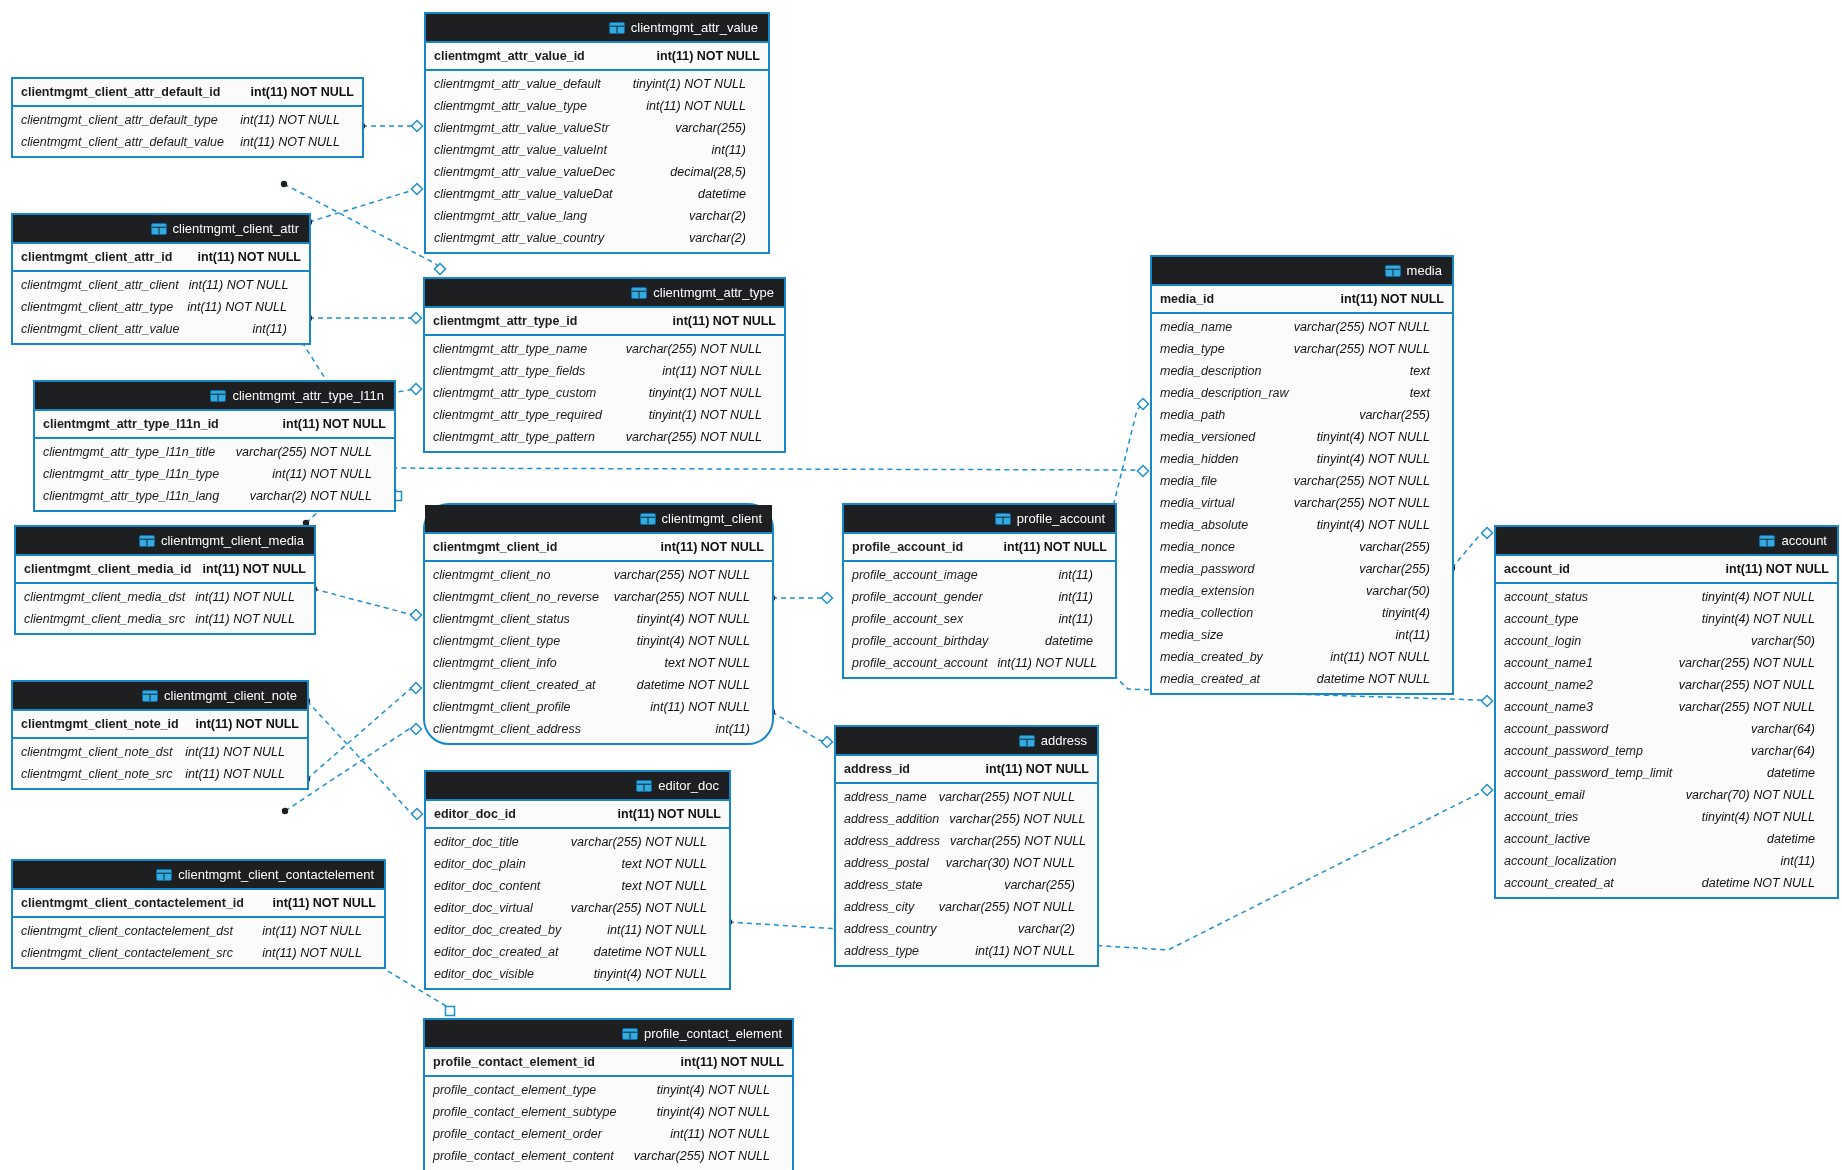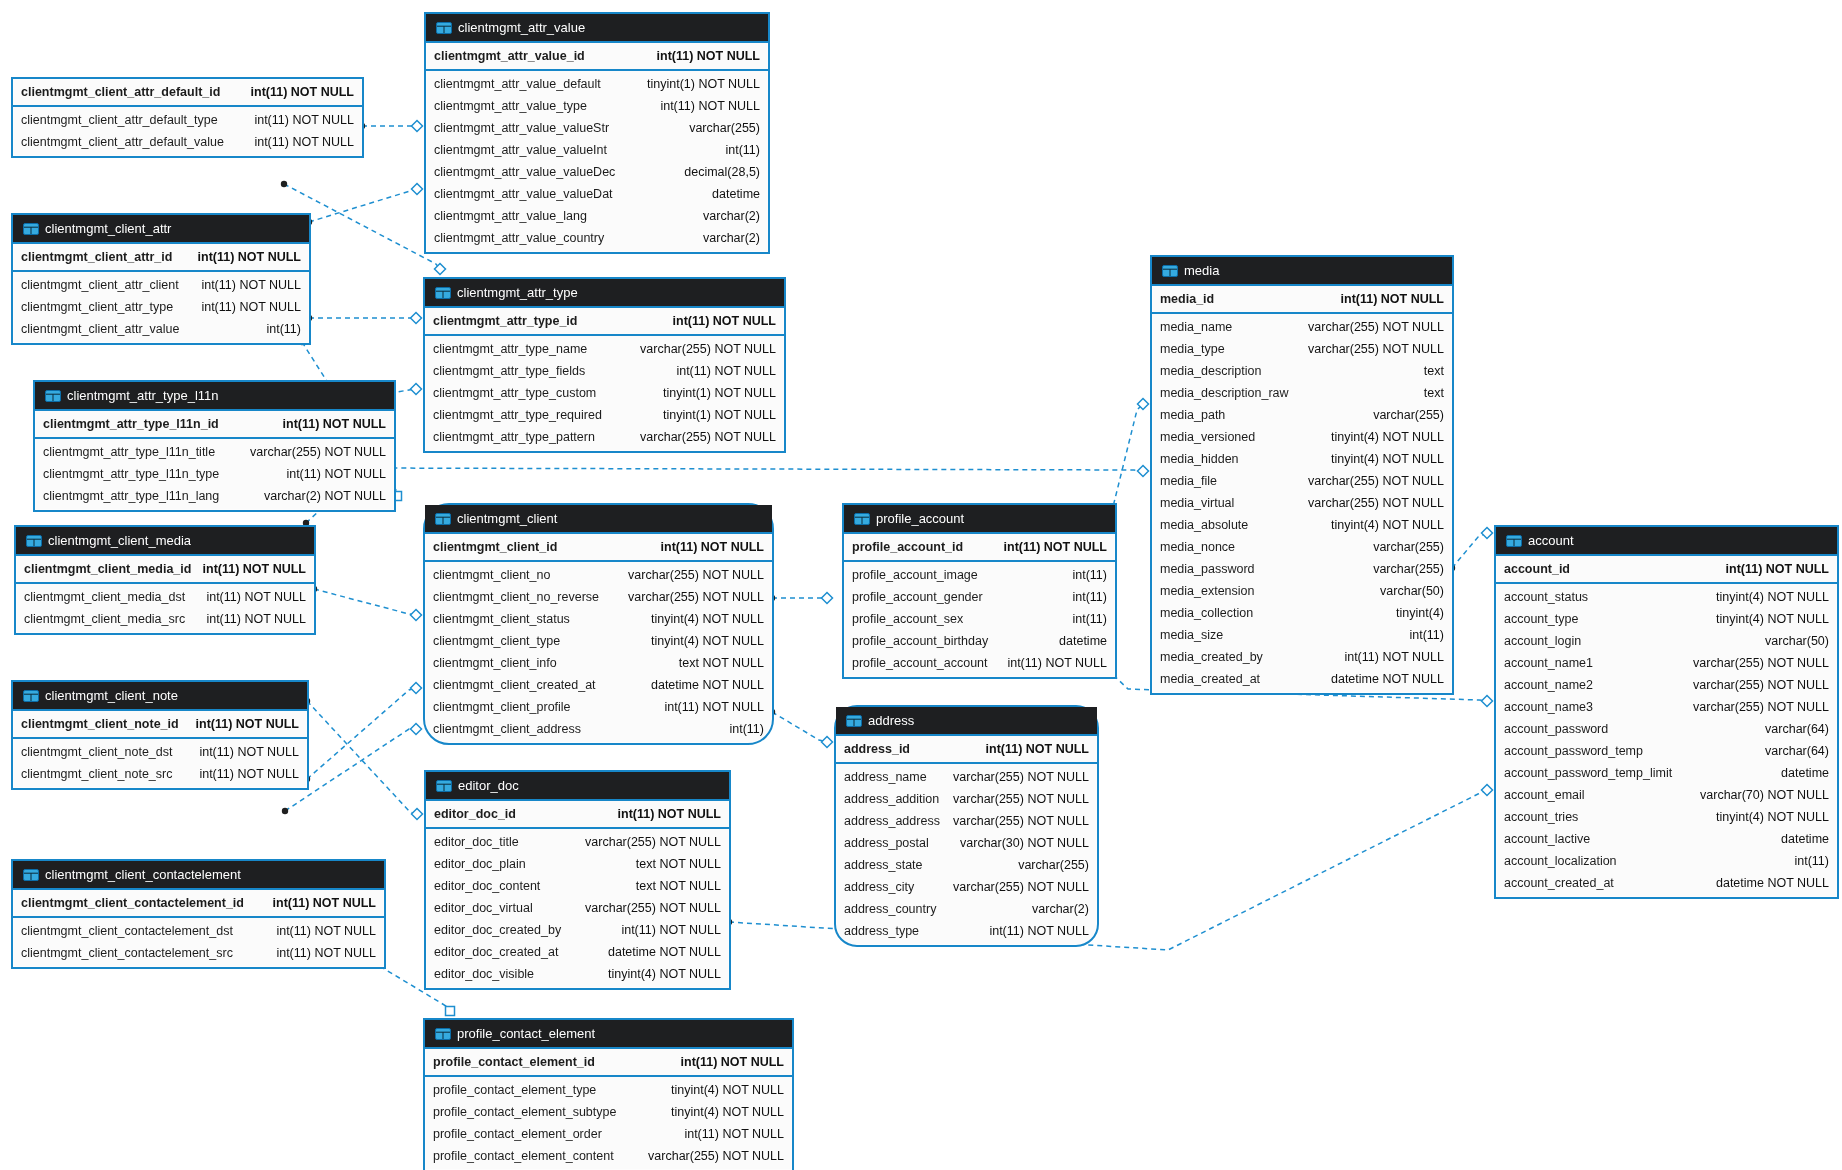--- a/index.html
+++ b/index.html
@@ -3,27 +3,27 @@
 <meta charset="utf-8">
 <style>
   html,body{margin:0;padding:0;background:#fff;}
   #canvas{position:relative;width:1842px;height:1170px;background:#fff;overflow:hidden;
           font-family:"Liberation Sans",sans-serif;}
   #wires{position:absolute;left:0;top:0;z-index:0;}
   .tbl{position:absolute;z-index:1;background:var(--rowbg);border:2px solid var(--accent);
        box-shadow:0 0 0 1px rgba(255,255,255,.6) inset;}
   .tbl-head{background:var(--headbg);color:#fff;height:27px;line-height:27px;text-align:center;
             font-size:13px;border-bottom:2px solid var(--accent);white-space:nowrap;
-            display:flex;align-items:center;justify-content:flex-start;gap:6px;padding:0 10px;}
+            display:flex;align-items:center;justify-content:flex-end;gap:6px;padding:0 10px;}
   .tbl-icon{display:inline-block;flex:0 0 auto;}
   .pk-row{height:26px;line-height:26px;border-bottom:2px solid var(--accent);font-weight:bold;}
   .row,.pk-row{display:flex;justify-content:space-between;align-items:center;
         padding:0 8px;font-size:12.5px;color:#1c1c1c;white-space:nowrap;gap:10px;}
   .row{height:22px;line-height:22px;}
-  .rows{padding:2px 0 3px 0;}
+  .rows{padding:2px 14px 3px 0;font-style:italic;}
   .cname{text-align:left;}
   .ctype{text-align:right;color:#111;}
 </style>
 </head>
 <body>
 
 <div id="canvas">
   <svg id="wires" width="1842" height="1170">
       <polyline points="362,126 410,126 417,126" fill="none" stroke="#1e8fd0" stroke-width="1.5" stroke-dasharray="5,4"></polyline>
       <polyline points="284,184 436,264 440,269" fill="none" stroke="#1e8fd0" stroke-width="1.5" stroke-dasharray="5,4"></polyline>
@@ -461,21 +461,21 @@
         <div class="row">
           <span class="cname">profile_account_birthday</span>
           <span class="ctype">datetime</span>
         </div>
         <div class="row">
           <span class="cname">profile_account_account</span>
           <span class="ctype">int(11) NOT NULL</span>
         </div>
       </div>
     </div>
-    <div class="tbl" style="left: 834px; top: 705px; width: 261px; border-radius: 23px;">
+    <div class="tbl" style="left: 834px; top: 725px; width: 261px;">
       <div class="tbl-head">
         <svg class="tbl-icon" width="16" height="12" viewBox="0 0 16 12">
     <rect x="0.5" y="0.5" width="15" height="11" rx="1.5" fill="#35aadf" stroke="#0b6da8"></rect>
     <line x1="1" y1="4.2" x2="15" y2="4.2" stroke="#0b2b3b" stroke-width="1"></line>
     <line x1="8" y1="4.2" x2="8" y2="11" stroke="#0b2b3b" stroke-width="1"></line>
   </svg>
         <span>address</span>
       </div>
       <div class="pk-row">
         <span class="cname">address_id</span>

